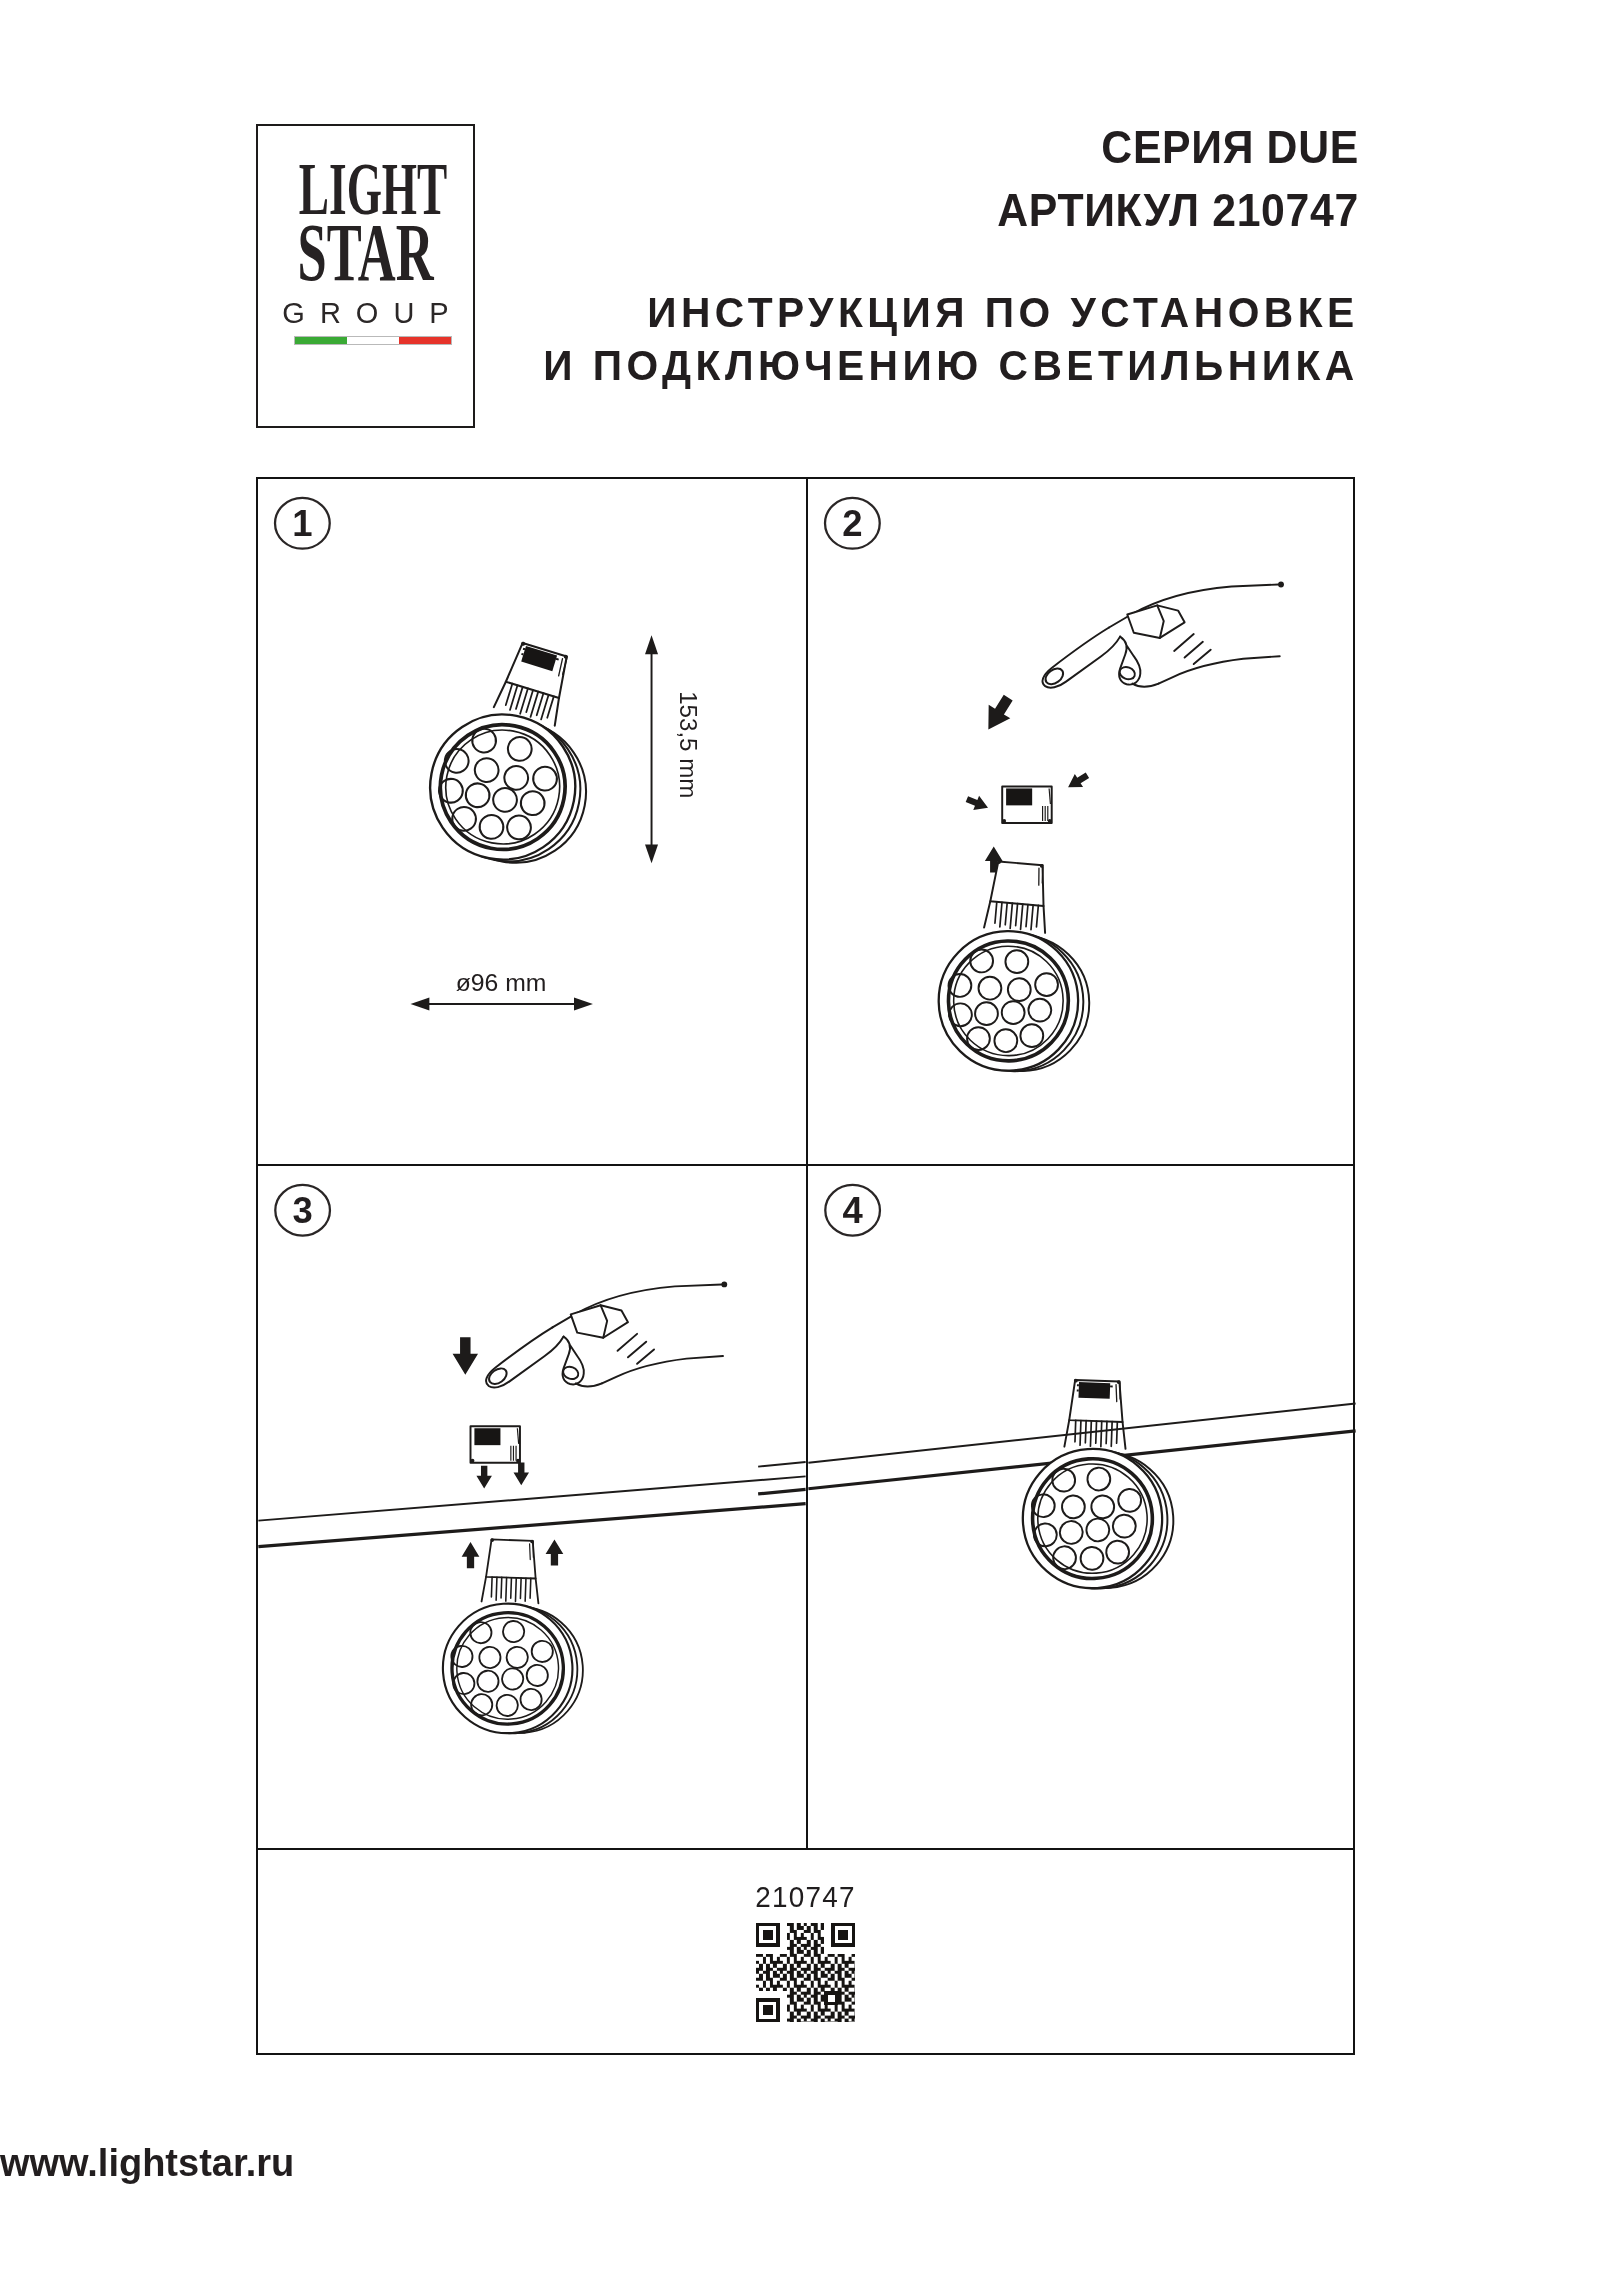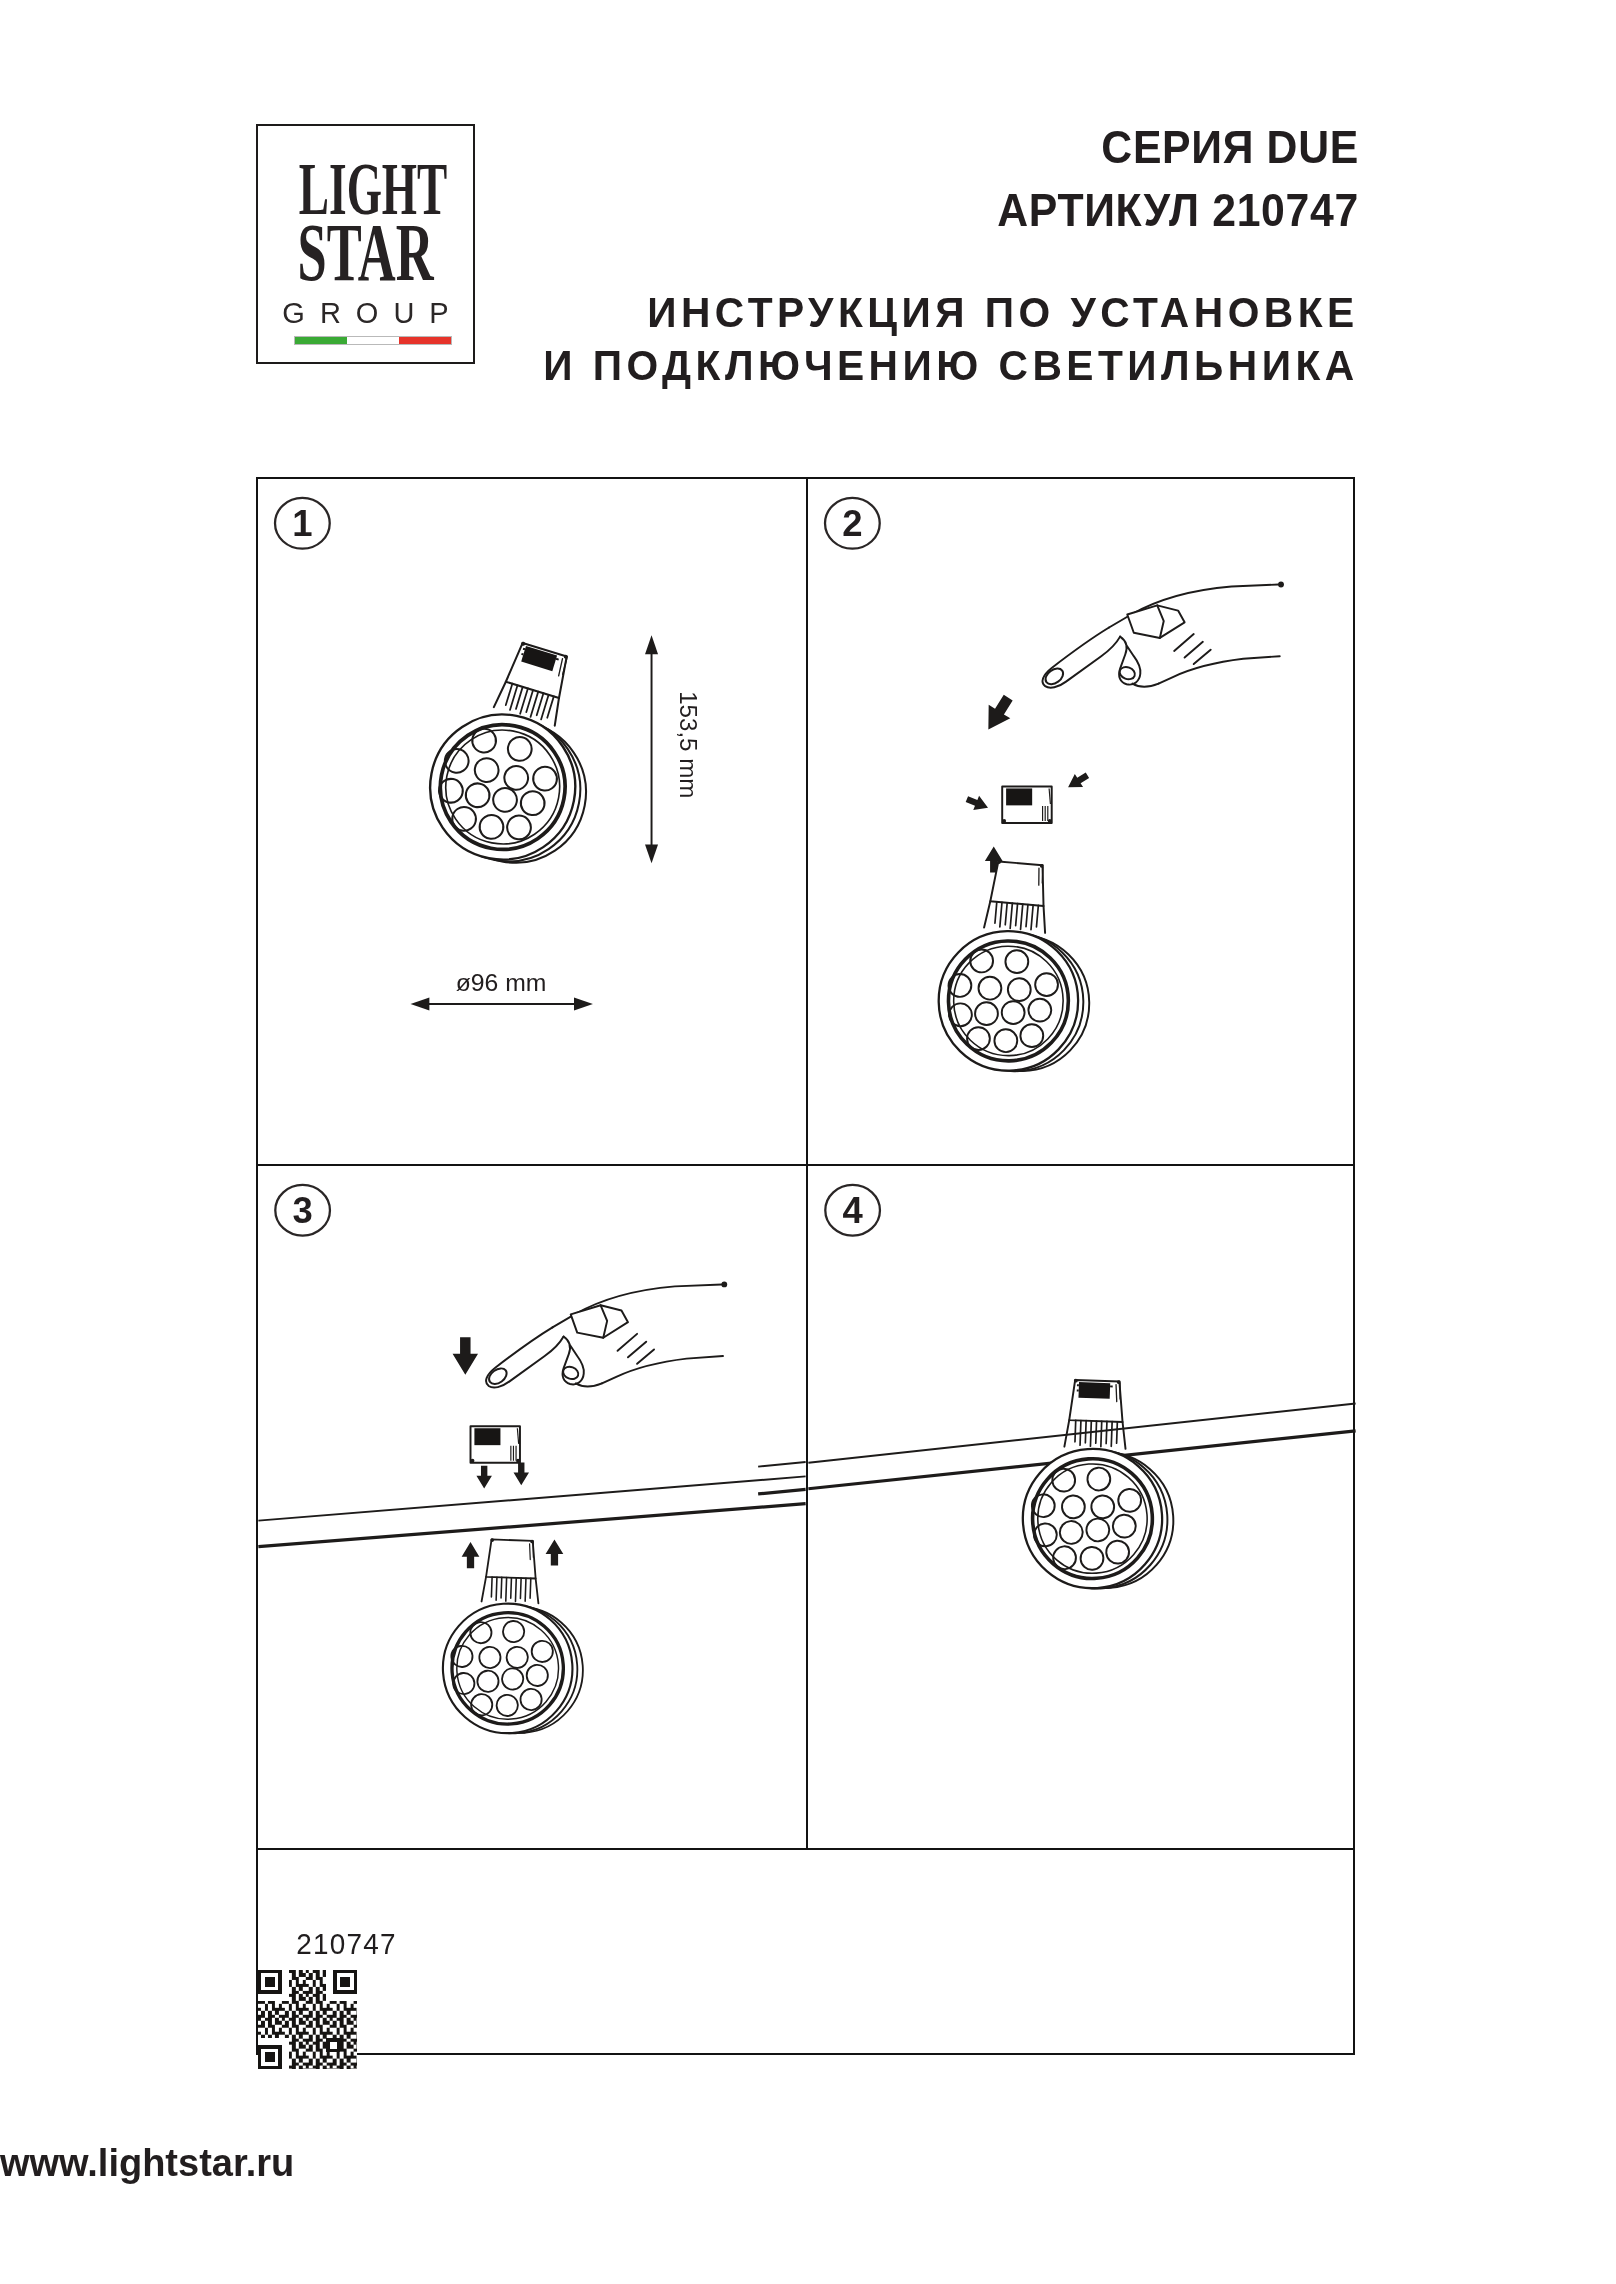--- a/index.html
+++ b/index.html
@@ -2,21 +2,21 @@
 <html style="font-size:10.4px"><head>
 <meta charset="utf-8">
 <style>
   html,body { margin:0; padding:0; }
   body {
     width:1616px; height:2284px; position:relative; background:#ffffff;
     font-family:"Liberation Sans", sans-serif; color:#221e1f; overflow:hidden;
   }
 
   
-  .logo-box { position:absolute; left:256px; top:124px; width:219px; height:240px;
+  .logo-box { position:absolute; left:256px; top:124px; width:219px; height:304px;
     border:2px solid #1d1b1a; box-sizing:border-box; background:#fff; }
   .logo-light, .logo-star {
     position:absolute; left:0; right:0; text-align:center;
     font-family:"Liberation Serif", serif; font-weight:bold; color:#262223;
   }
   .logo-light { top:31px;  font-size:73px; line-height:65px; transform:scaleX(0.62); }
   .logo-star  { top:91px; font-size:82px; line-height:72px; transform:scaleX(0.64); }
   .logo-group { position:absolute; top:171px; left:0; right:0; text-align:center;
     font-size:29px; font-weight:400; letter-spacing:15px; text-indent:15px; color:#2b2727; }
   .logo-flag { position:absolute; left:36px; top:210px; width:158px; height:9px;
@@ -35,21 +35,21 @@
     border:2px solid #131313; box-sizing:border-box; background:#fff; }
   .vline  { position:absolute; left:548px; top:0; width:2px; height:1369px; background:#131313; }
   .hline  { position:absolute; left:0; right:0; height:2px; background:#131313; }
   .panel  { position:absolute; width:548px; }
   .panel svg { display:block; width:100%; height:100%; }
   #panel1 { left:0;   top:0;      height:684px; }
   #panel2 { left:550px; top:0;    height:684px; }
   .p-row2 { top:687px !important; height:680px !important; }
 
   
-  .row3 { position:absolute; left:0; top:1371px; right:0; bottom:0; text-align:left;margin-top:47px; }
+  .row3 { position:absolute; left:0; top:1371px; right:0; bottom:0; text-align:center; }
   .row3-article { margin-top:30px; font-size:30px; letter-spacing:1.3px;
     transform:scaleX(0.93); font-weight:400; color:#201d1e; }
   .qr-wrap { margin-top:9px; }
   .qr-wrap svg { width:99px; height:99px; }
 
   
   .footer { position:absolute; left:0; right:0; top:2142px; 
     font-size:38px; font-weight:bold; letter-spacing:0px; color:#221e1f; }
 
   

